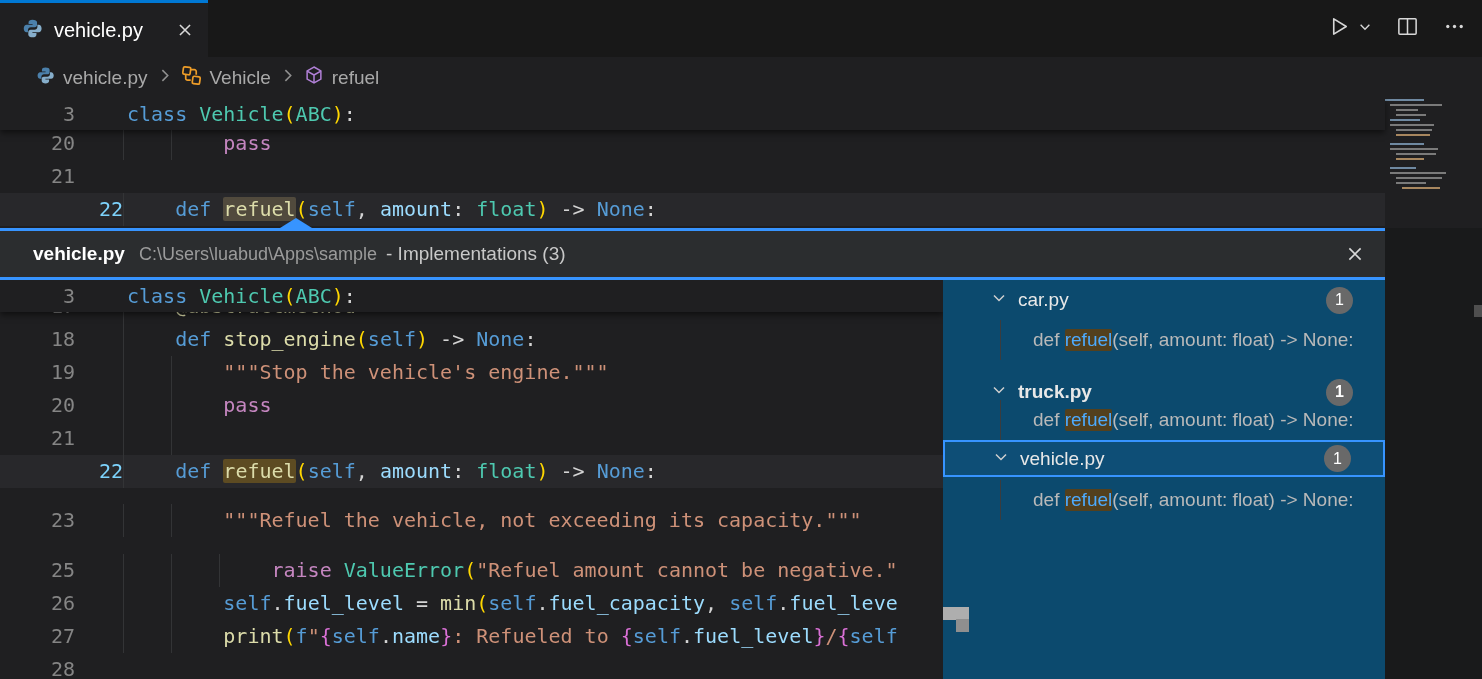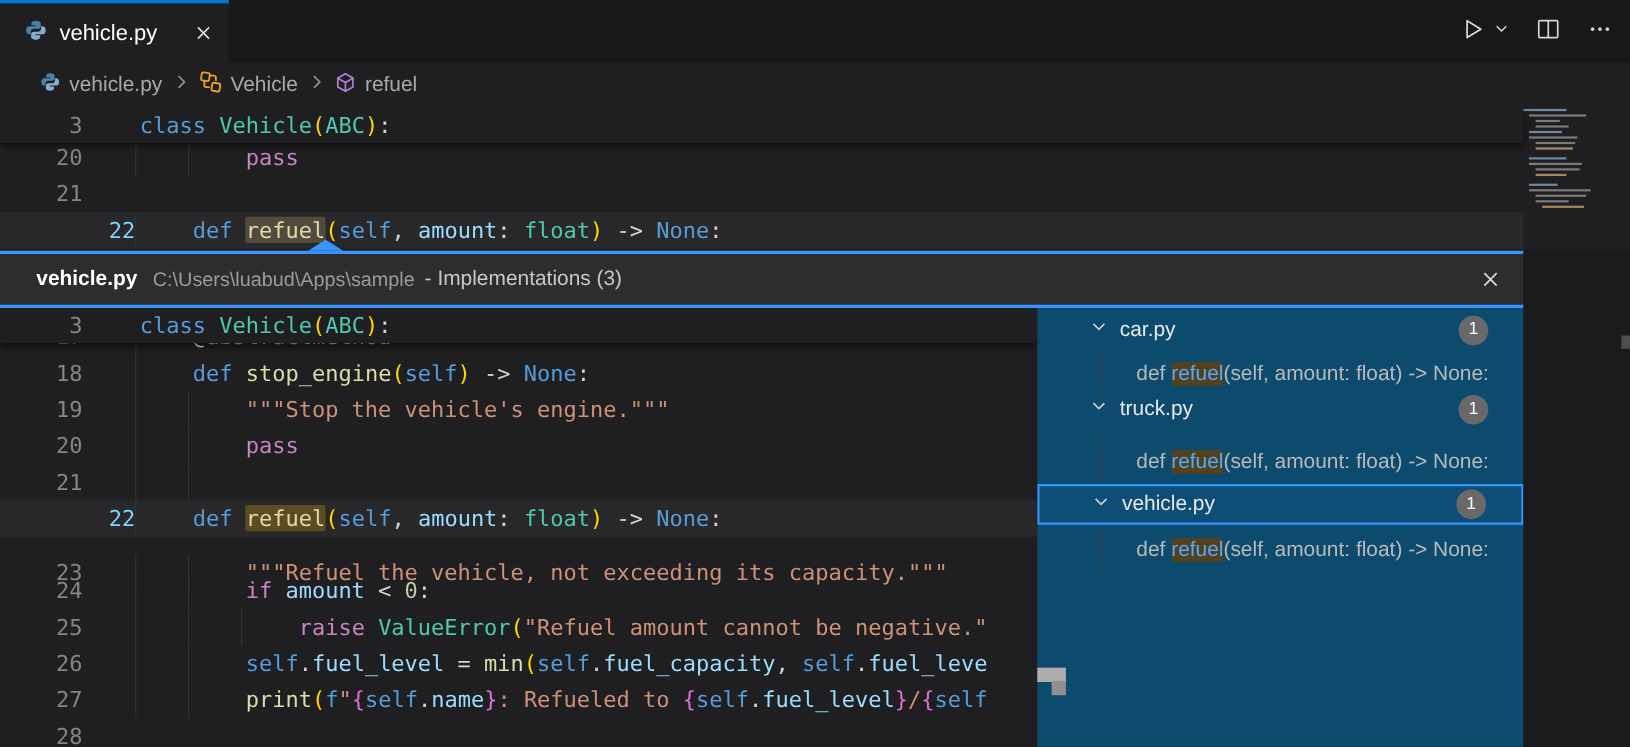--- a/index.html
+++ b/index.html
@@ -249,26 +249,20 @@
               <i class="g" style="left: 123px;"></i>
               <span class="ln lnc">22</span>
               <span class="ct"><span class="s-pln">    </span><span class="s-kw">def </span><span class="s-hlp">refuel</span><span class="s-p1">(</span><span class="s-kw">self</span><span class="s-pun">, </span><span class="s-var">amount</span><span class="s-pun">: </span><span class="s-typ">float</span><span class="s-p1">)</span><span class="s-pun"> -&gt; </span><span class="s-kw">None</span><span class="s-pun">:</span></span>
             </div>
             <div class="crow" style="top: 208px; margin-top: 16px;">
               <i class="g" style="left: 123px;"></i>
               <i class="g" style="left: 171px;"></i>
               <span class="ln">23</span>
               <span class="ct"><span class="s-pln">        </span><span class="s-str">"""Refuel the vehicle, not exceeding its capacity."""</span></span>
             </div>
-            <div class="crow" style="top: 241px;">
-              <i class="g" style="left: 123px;"></i>
-              <i class="g" style="left: 171px;"></i>
-              <span class="ln">24</span>
-              <span class="ct"><span class="s-pln">        </span><span class="s-ctl">if </span><span class="s-var">amount</span><span class="s-pun"> &lt; </span><span class="s-num">0</span><span class="s-pun">:</span></span>
-            </div>
             <div class="crow" style="top: 274px;">
               <i class="g" style="left: 123px;"></i>
               <i class="g" style="left: 171px;"></i>
               <i class="g" style="left: 219px;"></i>
               <span class="ln">25</span>
               <span class="ct"><span class="s-pln">            </span><span class="s-ctl">raise </span><span class="s-typ">ValueError</span><span class="s-p1">(</span><span class="s-str">"Refuel amount cannot be negative."</span></span>
             </div>
             <div class="crow" style="top: 307px; padding-left: 48px;">
               <i class="g" style="left: 123px;"></i>
               <i class="g" style="left: 171px;"></i>
@@ -295,21 +289,21 @@
       </div>
       <div class="peek-results">
           <div class="rrow grp" style="top: 0px;">
             <span><svg viewBox="0 0 16 16" width="16" height="16">
                 <path d="M3 5.5l5 5 5-5" fill="none" stroke="#cfcfcf" stroke-width="1.5"></path>
               </svg></span>
             <span>car.py</span>
             <span class="badge">1</span>
           </div>
           <div class="rrow mtc" style="top: 40px;"><i class="mguide"></i><span>def </span><span class="mhl">refuel</span><span>(self, amount: float) -&gt; None:</span></div>
-          <div class="rrow grp" style="top: 72px;">
+          <div class="rrow grp" style="top: 92px; font-weight: bold;">
             <span><svg viewBox="0 0 16 16" width="16" height="16">
                 <path d="M3 5.5l5 5 5-5" fill="none" stroke="#cfcfcf" stroke-width="1.5"></path>
               </svg></span>
             <span>truck.py</span>
             <span class="badge">1</span>
           </div>
           <div class="rrow mtc" style="top: 120px;"><i class="mguide"></i><span>def </span><span class="mhl">refuel</span><span>(self, amount: float) -&gt; None:</span></div>
           <div class="rrow grp sel" style="top: 160px;">
             <span><svg viewBox="0 0 16 16" width="16" height="16">
                 <path d="M3 5.5l5 5 5-5" fill="none" stroke="#cfcfcf" stroke-width="1.5"></path>

